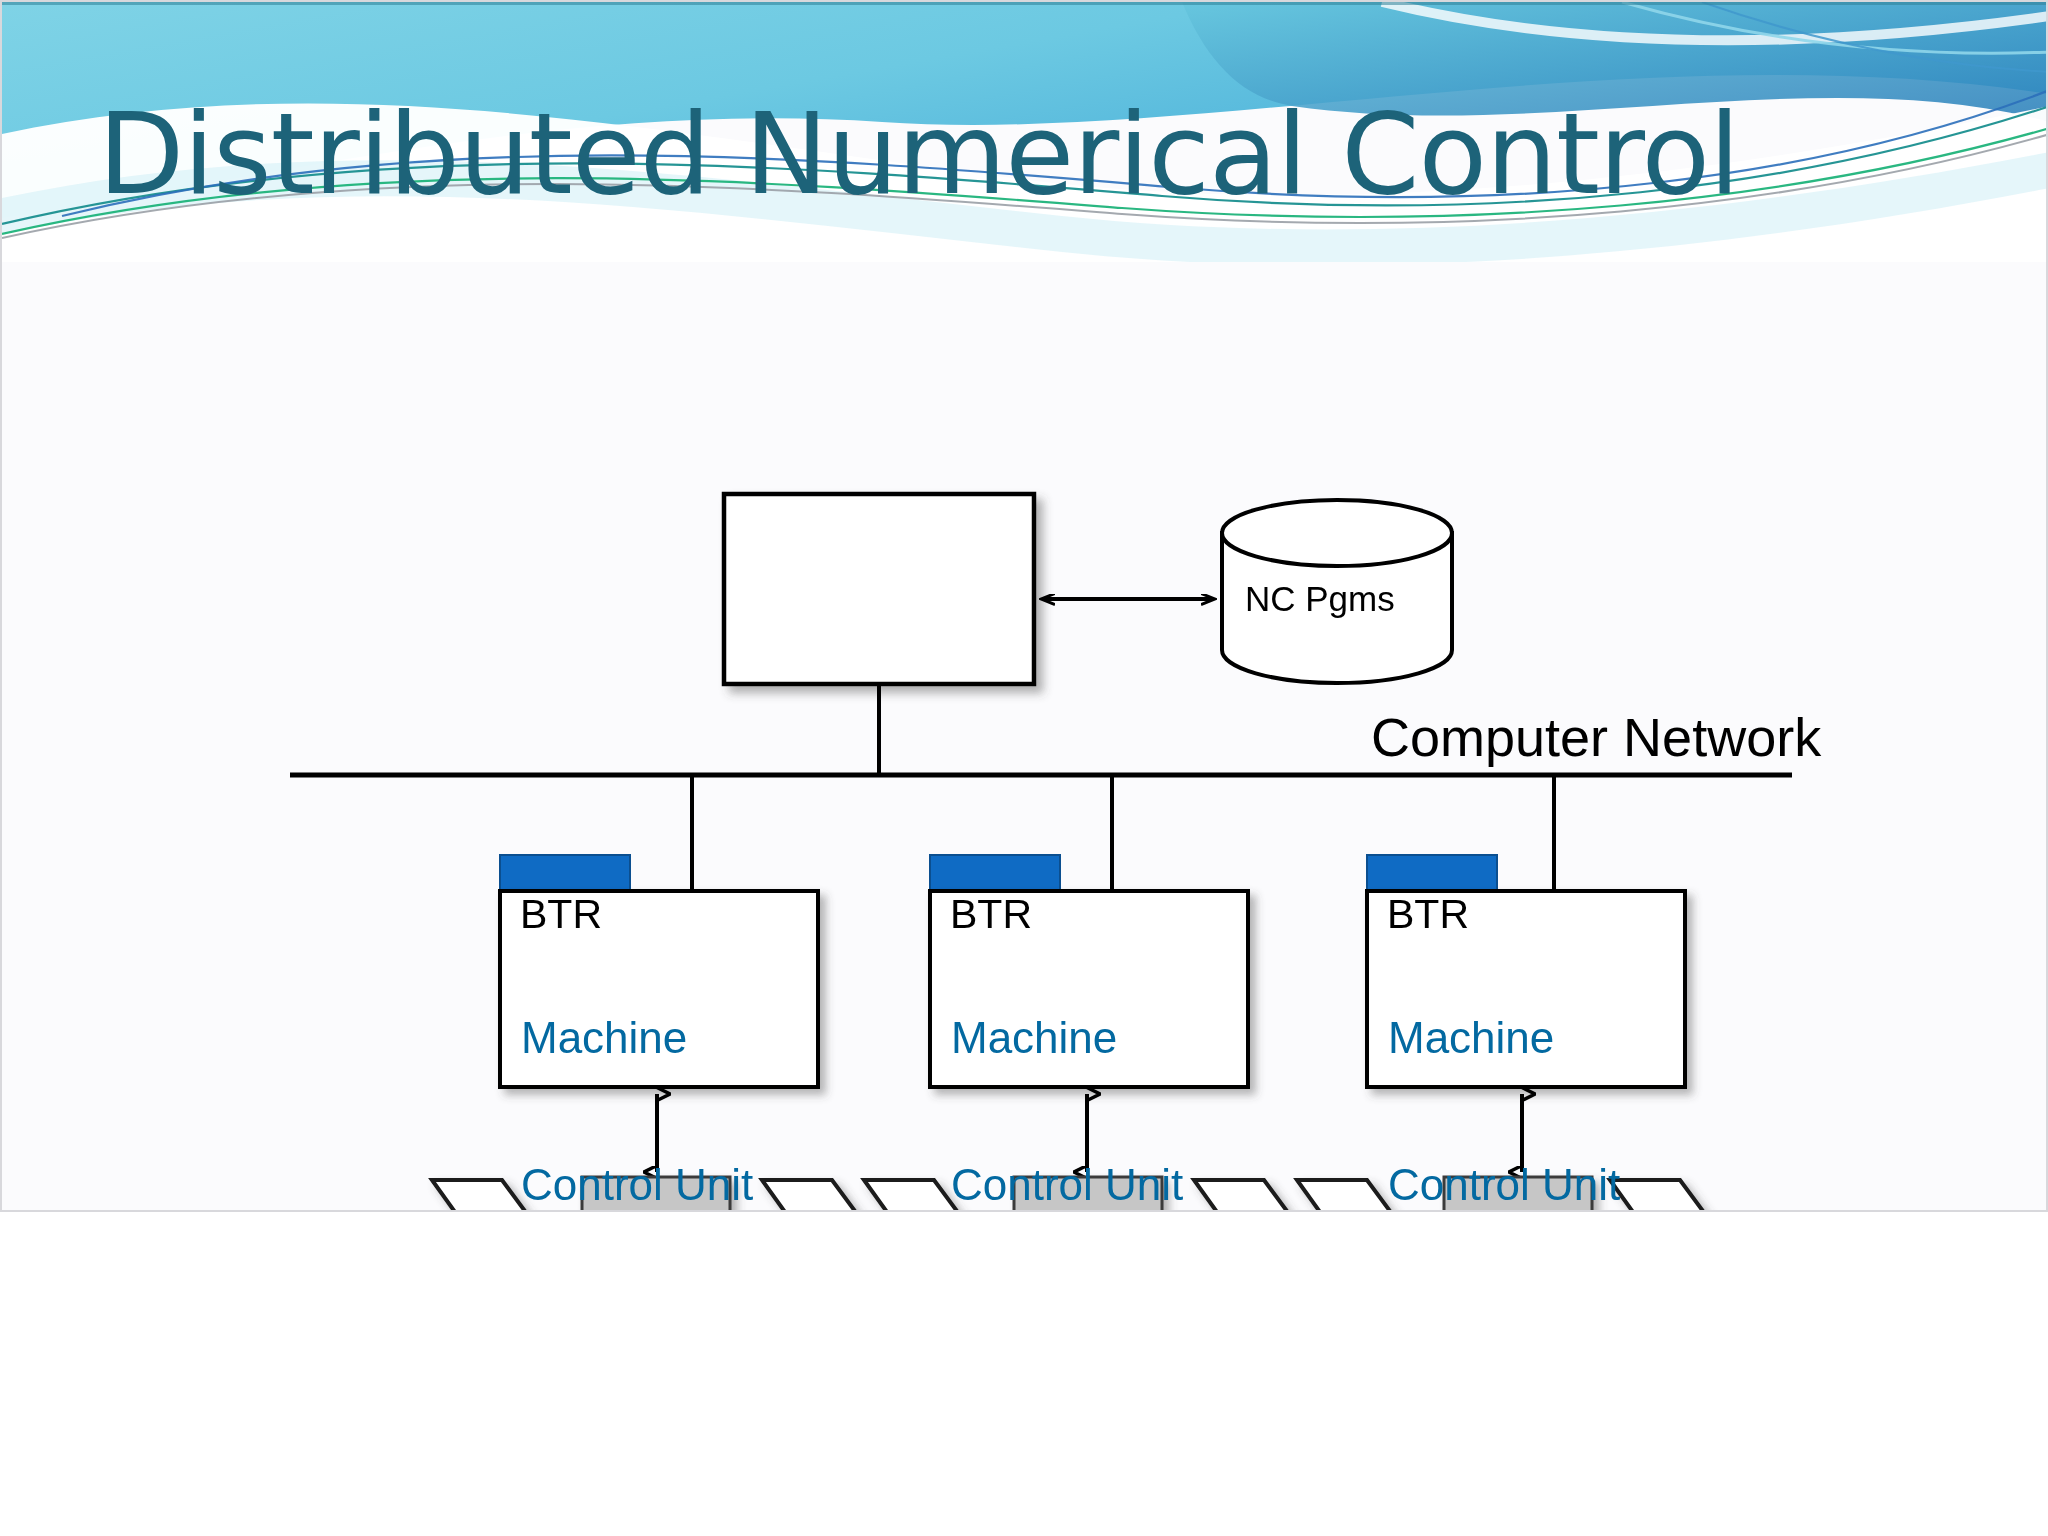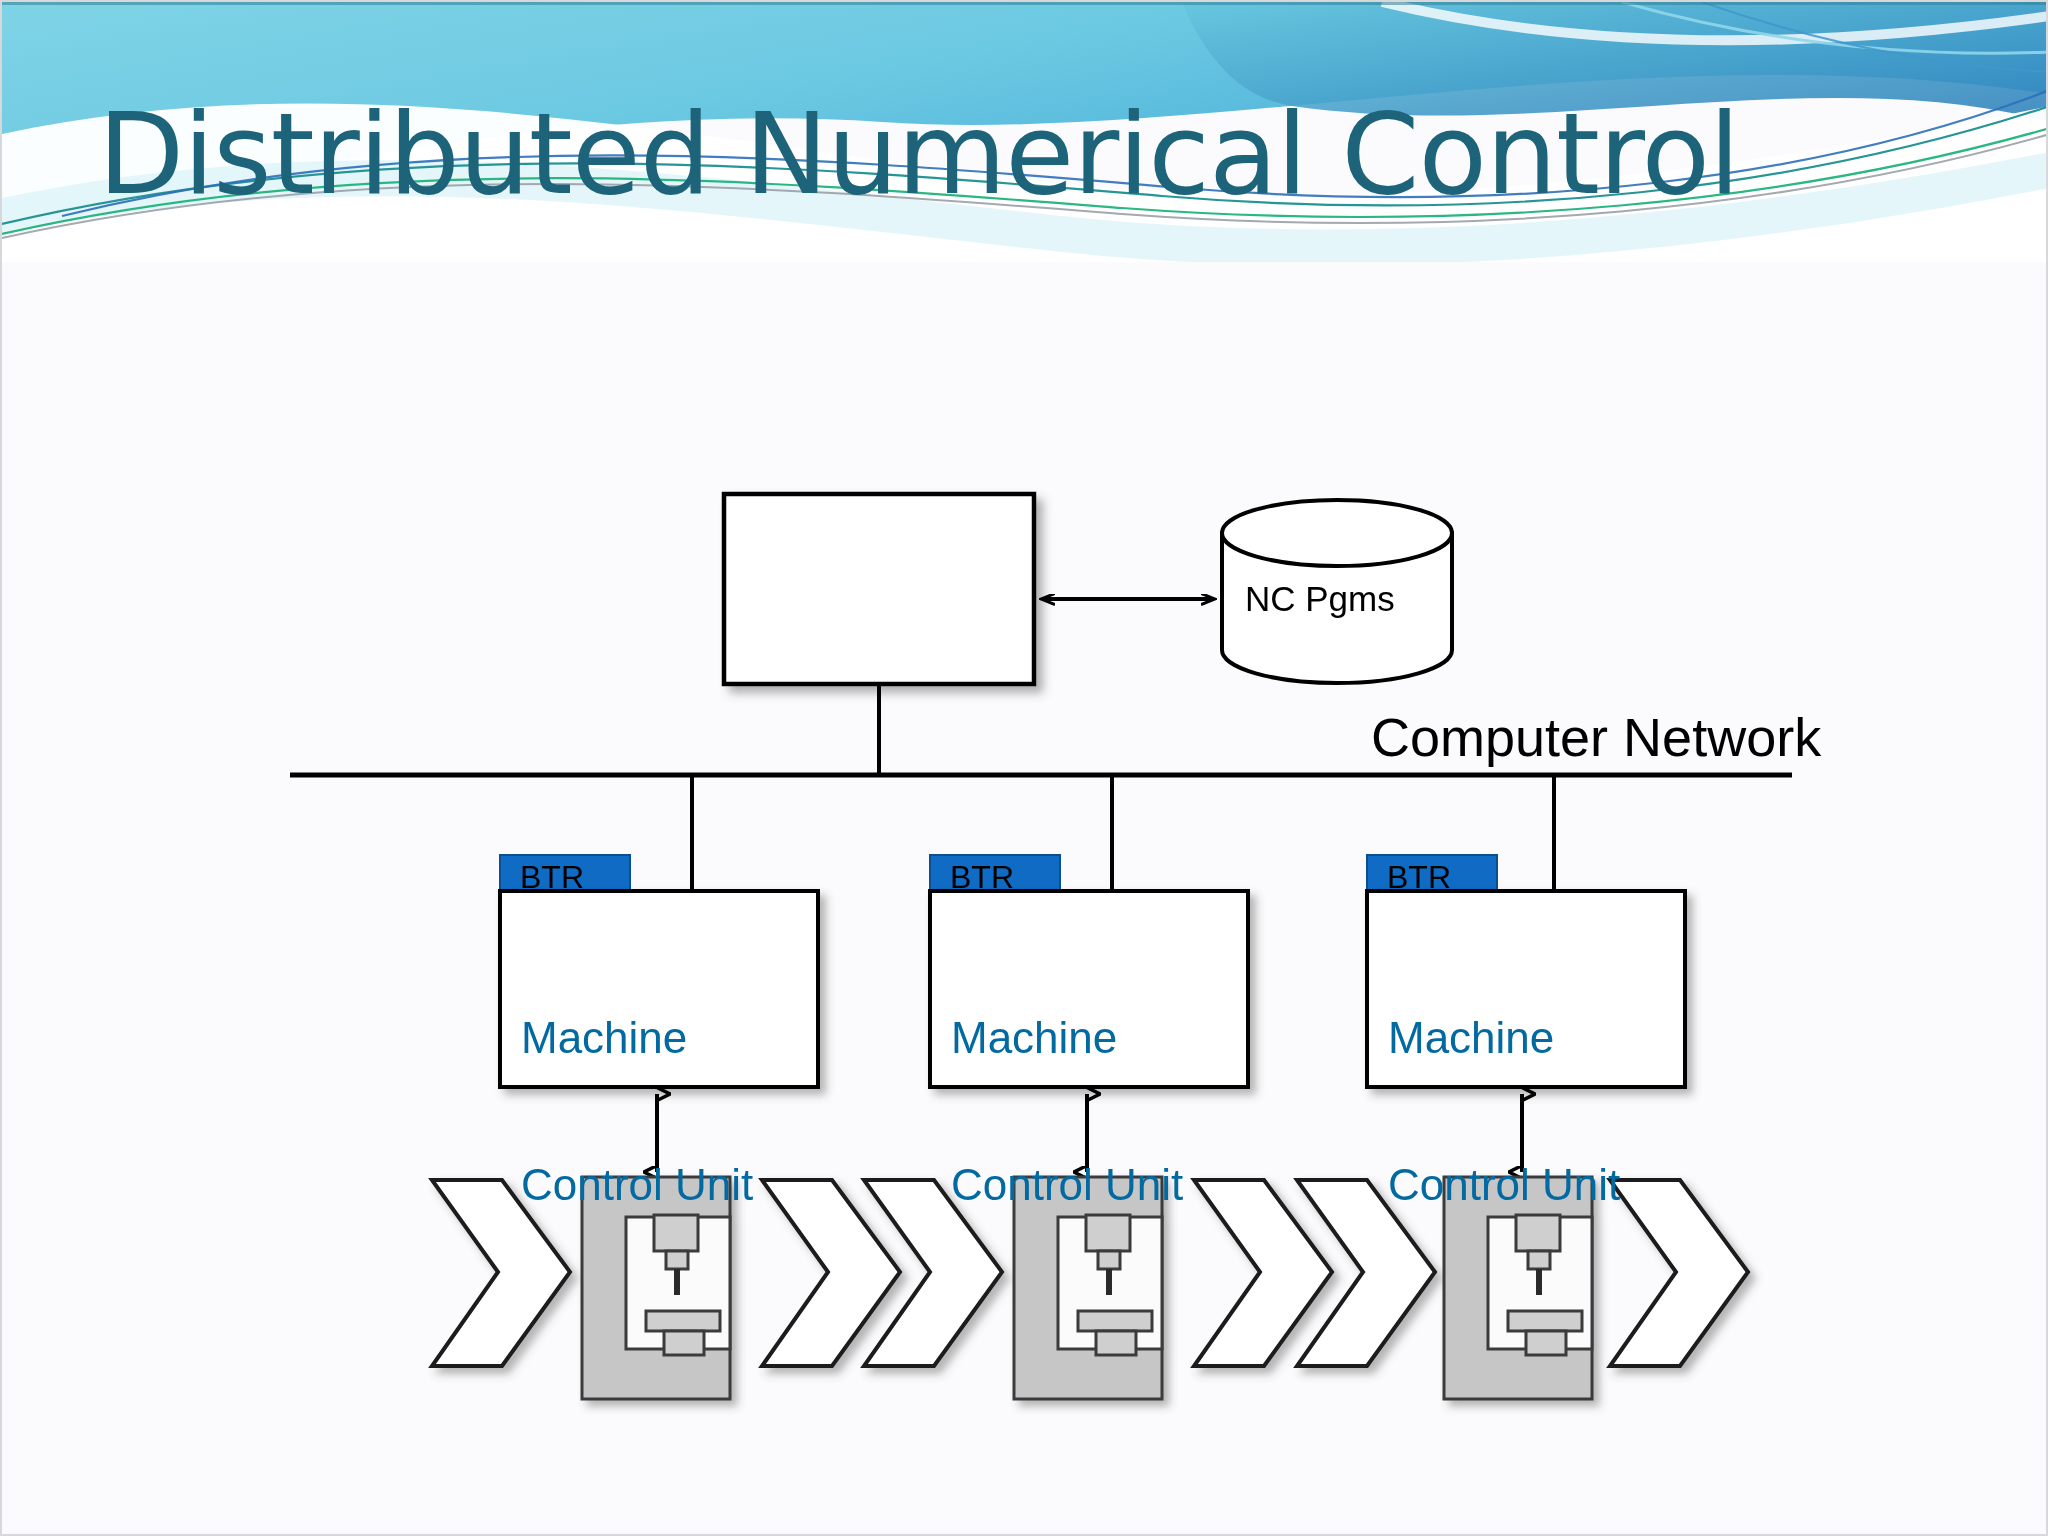--- a/index.html
+++ b/index.html
@@ -6,21 +6,21 @@
     margin: 0;
     padding: 0;
     background: #ffffff;
   }
   body {
     font-family: "Liberation Sans", sans-serif;
   }
   #slide {
     position: relative;
     width: 2048px;
-    height: 1536px;
+    height: 1212px;
     overflow: hidden;
     background: #fbfbfd;
     box-sizing: border-box;
     border: 2px solid #d8d8dc;
   }
 
   
   #banner {
     position: absolute;
     left: 0; top: 0;
@@ -70,22 +70,23 @@
   #nc-pgms-label {
     left: 1243px; top: 560px;
     font-size: 35px;
     margin-top: 17px;
   }
   #computer-network-label {
     left: 1369px; top: 705px;
     font-size: 54px;
   }
   .btr-label {
-    font-size: 32px;
+    font-size: 41px;
     color: #000000;
+    margin-top: 32px;
   }
   .mcu-label {
     font-size: 44px;
     color: #0369a1;
   }
 </style>
 </head>
 <body>
 
 <div id="slide">

